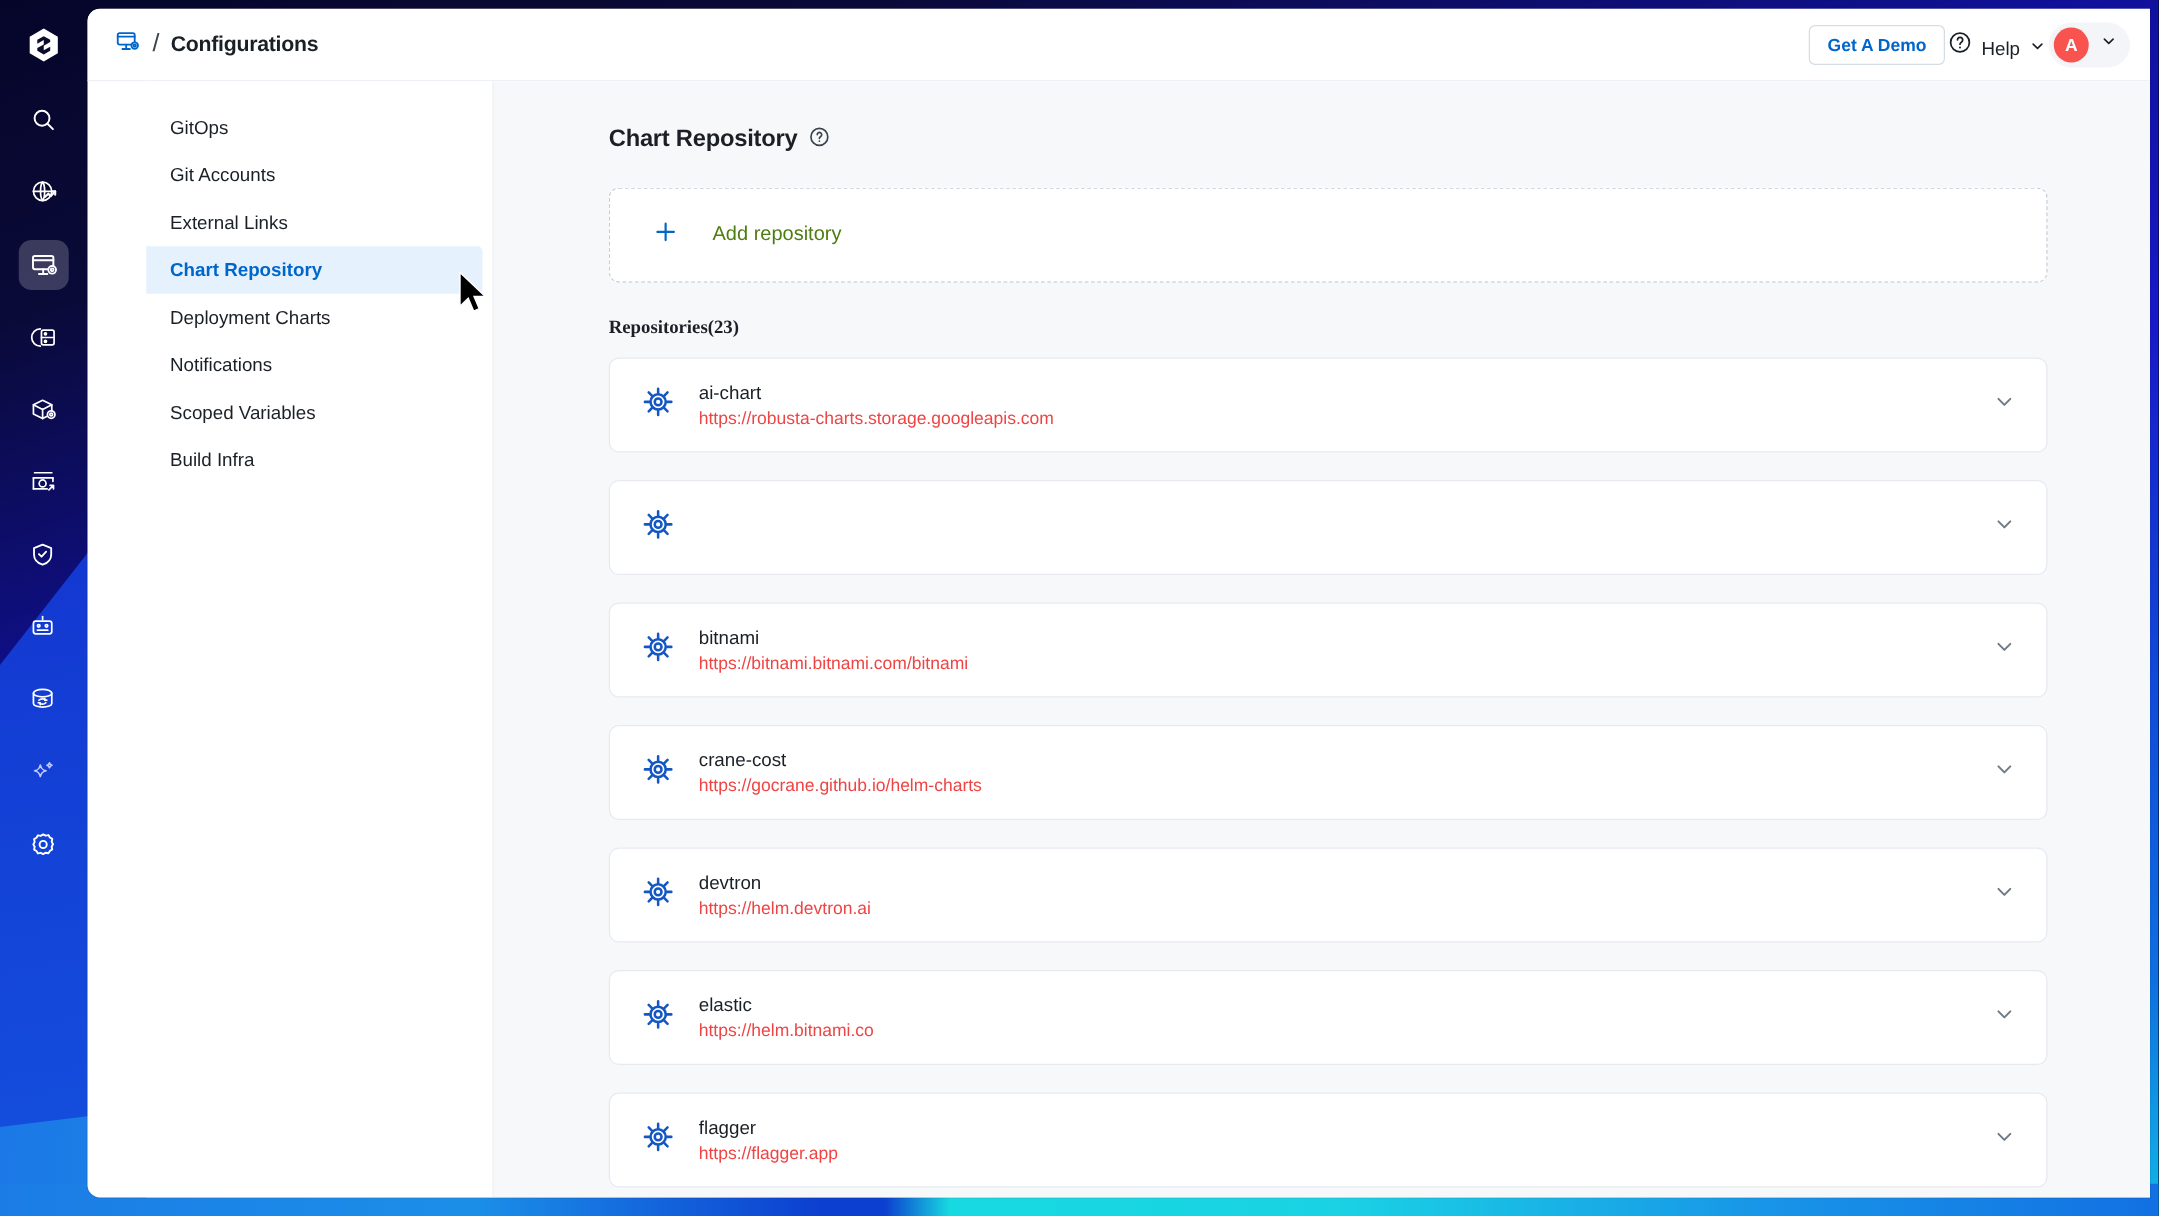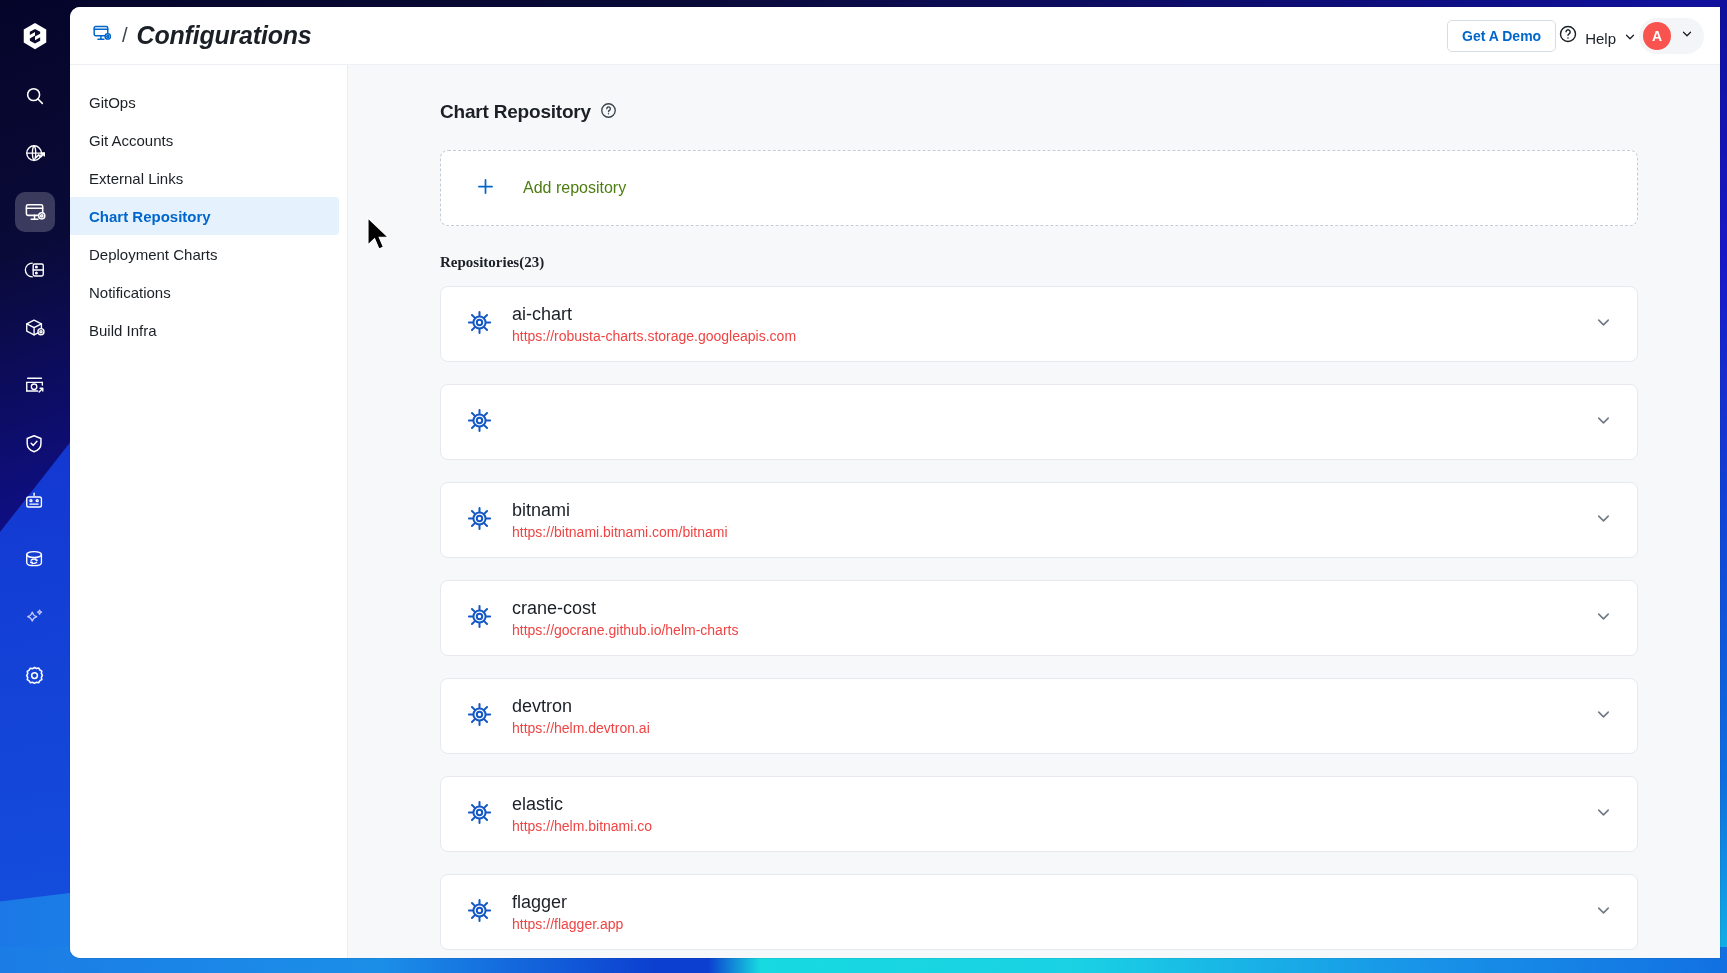--- a/index.html
+++ b/index.html
@@ -82,21 +82,21 @@
   #topbar {
     height: 58px;
     border-bottom: 1px solid #edf1f5;
     display: flex; align-items: center;
     padding: 0 16px 0 22px;
     background: #fff;
   }
   #breadcrumb { display: flex; align-items: center; gap: 9px; }
   #breadcrumb .bc-sep { color: #3b444c; font-size: 20px; font-weight: 400; }
   #breadcrumb .bc-title {
-    font-size: 25px; font-weight: 700; color: #1b2026; letter-spacing: -0.2px; font-style: italic;
+    font-size: 17px; font-weight: 700; color: #1b2026; letter-spacing: -0.2px;
   }
   #topbar-right { margin-left: auto; display: flex; align-items: center; gap: 2px; }
   #get-demo {
     border: 1px solid #d6dce3;
     border-radius: 5px;
     padding: 7px 14px;
     font-size: 14px; font-weight: 700; color: #0066cc;
     background: #fff; cursor: pointer;
     white-space: nowrap;
   }
@@ -110,21 +110,21 @@
     padding: 4px 10px 4px 4px; cursor: pointer;
   }
   #avatar {
     width: 28px; height: 28px; border-radius: 50%;
     background: #f9534f; color: #fff;
     display: flex; align-items: center; justify-content: center;
     font-size: 14px; font-weight: 700;
   }
 
   
-  #body { display: flex; height: 893px; }
+  #body { display: flex; height: 893px; padding-left: 47px; }
 
   
   #nav {
     width: 278px; flex: 0 0 278px;
     border-right: 1px solid #e9edf1;
     background: #fff;
     padding-top: 18px;
   }
   .nav-item {
     height: 38px;
@@ -182,21 +182,21 @@
     border: 1px solid #e6eaef;
     border-radius: 8px;
     height: 76px;
     display: flex; align-items: center;
     padding: 0 24px 0 25px;
     margin-bottom: 22px;
     cursor: pointer;
   }
   .repo-icon { flex: 0 0 auto; margin-right: 19px; }
   .repo-text { display: flex; flex-direction: column; gap: 3px; }
-  .repo-name { font-size: 18px; color: #1b2026; }
+  .repo-name { font-size: 15px; color: #1b2026; }
   .repo-url { font-size: 14px; color: #ef4444; }
   .repo-chev { margin-left: auto; }
 
   
   #cursor {
     position: absolute;
     left: 366px; top: 217px;
     z-index: 50;
     pointer-events: none;
   }
@@ -401,20 +401,23 @@
         <div class="nav-item active">
           <span>Chart Repository</span>
         </div>
         <div class="nav-item">
           <span>Deployment Charts</span>
         </div>
         <div class="nav-item">
           <span>Notifications</span>
         </div>
         <div class="nav-item">
+          <span>Scoped Variables</span>
+        </div>
+        <div class="nav-item">
           <span>Build Infra</span>
         </div>
       </div>
 
       <div id="main">
         <div id="main-inner">
 
           <div id="page-title-row">
             <span id="page-title">Chart Repository</span>
             <span>

